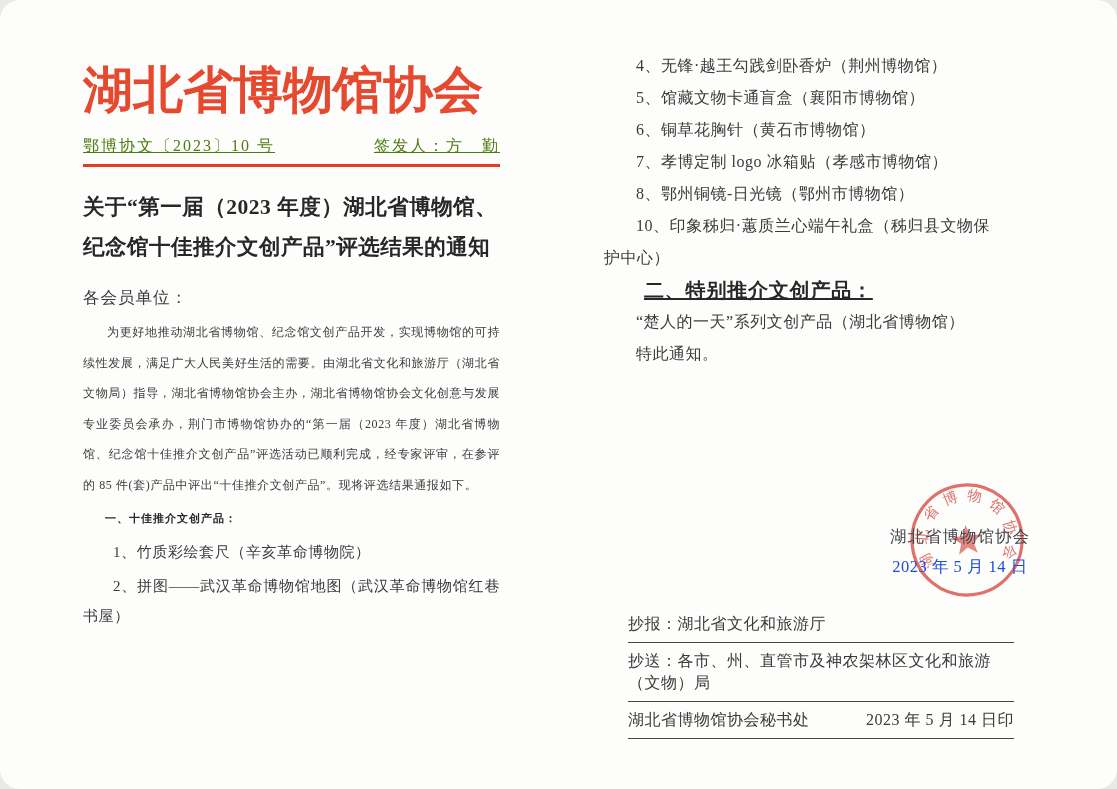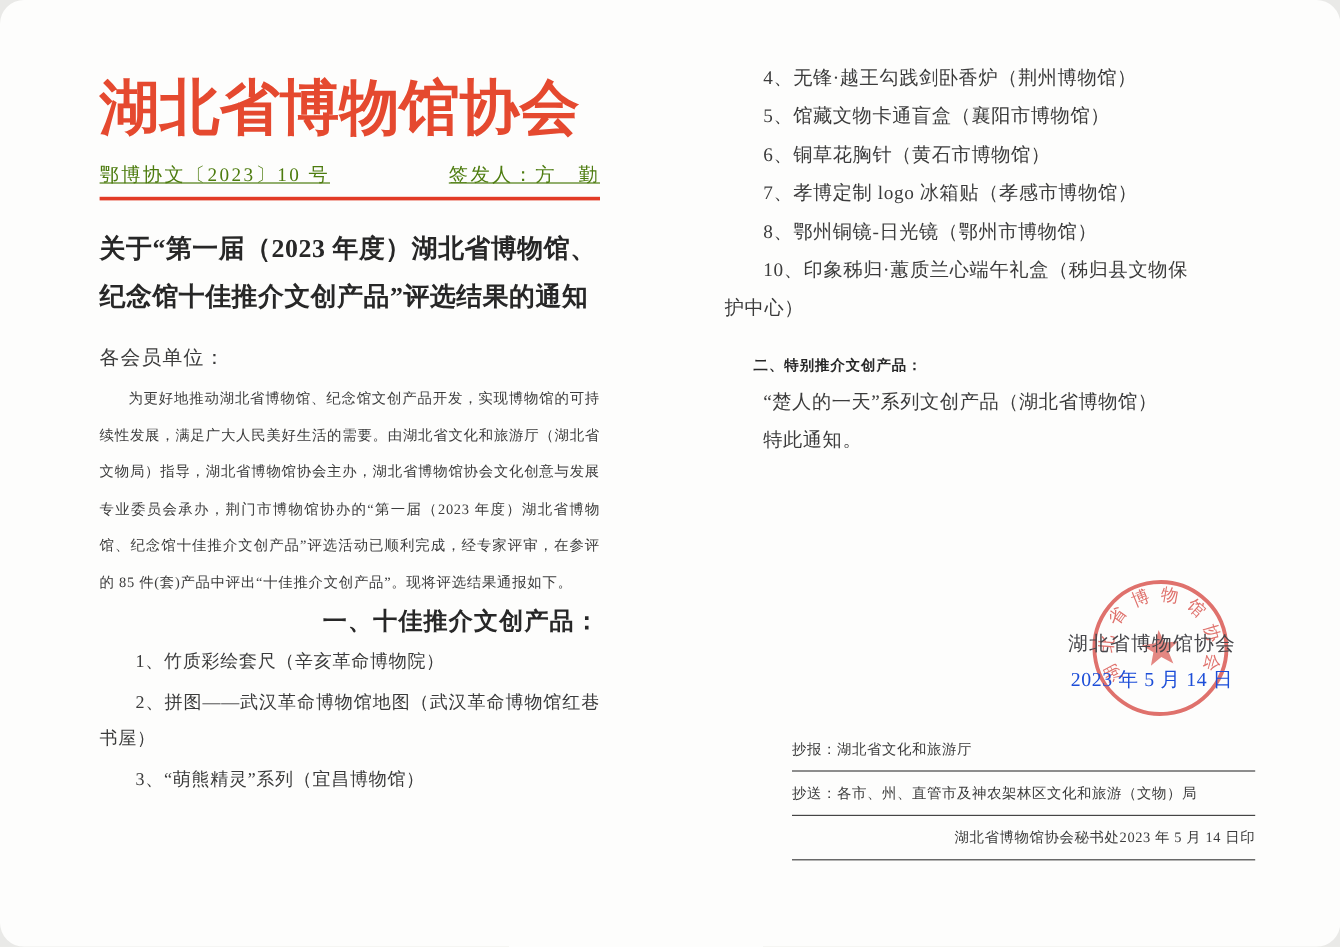--- a/index.html
+++ b/index.html
@@ -25,63 +25,63 @@
   .notice-title {
     margin-top:20px; font-size:21.5px; font-weight:bold;
     line-height:40px; color:#272727; letter-spacing:0.5px;
   }
   .salutation { margin-top:16px; font-size:16.5px; letter-spacing:1px; line-height:30px; }
   .para {
     margin:4px 0 0; font-size:12px; line-height:30.5px;
     text-align:justify; text-indent:2em; letter-spacing:0.6px;
   }
   .sec-heading {
-    font-size:20px; font-weight:bold; text-indent:2em;
-    line-height:31px; color:#272727; letter-spacing:1px; margin-top:3px;text-align:right;
+    font-size:11px; font-weight:bold; text-indent:2em;
+    line-height:31px; color:#272727; letter-spacing:1px; margin-top:3px;
   }
   .item-l {
     font-size:15px; line-height:30.5px; text-indent:2em;
     text-align:justify; letter-spacing:0.6px; margin-top:3px;
   }
 
   
   .right-col { position:absolute; left:604px; top:50px; width:386px; }
   .item-r {
     font-size:16px; line-height:32px; text-indent:2em;
     text-align:justify; letter-spacing:0.5px;
   }
   .sec2-heading {
-    font-size:12px; font-weight:bold; text-indent:2em;
-    line-height:32px; color:#272727; letter-spacing:0.8px; margin-top:14px;
+    font-size:20px; font-weight:bold; text-indent:2em;
+    line-height:32px; color:#272727; letter-spacing:0.8px; margin-top:0;text-decoration:underline;
   }
   .sec2-item, .closing {
     font-size:16px; line-height:32px; text-indent:2em; letter-spacing:0.5px;
   }
 
   
   .stamp {
     position:absolute; left:907px; top:480px; width:120px; height:120px;
     opacity:0.82; transform:rotate(-6deg);
   }
   .sig-org {
     position:absolute; left:868px; top:526px; width:184px;
     text-align:center; font-size:16.5px; letter-spacing:1px; color:#46464a;
   }
   .sig-date {
     position:absolute; left:868px; top:556px; width:184px;
     text-align:center; font-size:16.5px; letter-spacing:0.5px; color:#1d4ed8;
   }
 
   
-  .footer { position:absolute; left:660px; top:606px; width:386px; font-size:12px; }
+  .footer { position:absolute; left:628px; top:606px; width:386px; font-size:16px; }
   .footer-line {
     padding:7px 0 7px; border-bottom:1.6px solid #454545; letter-spacing:0.5px;
     line-height:22px;
   }
-  .footer-last { display:flex; justify-content:flex-end; }
+  .footer-last { display:flex; justify-content:space-between; }
 </style>
 </head>
 <body>
 
 <div class="page">
 
   <div class="left-col">
     <div class="org-title">湖北省博物馆协会</div>
     <div class="doc-row">
       <span>鄂博协文〔2023〕10 号</span>
@@ -90,21 +90,20 @@
     <div class="red-rule"></div>
     <div class="notice-title">
       <div>关于“第一届（2023 年度）湖北省博物馆、</div>
       <div>纪念馆十佳推介文创产品”评选结果的通知</div>
     </div>
     <div class="salutation">各会员单位：</div>
     <p class="para">为更好地推动湖北省博物馆、纪念馆文创产品开发，实现博物馆的可持续性发展，满足广大人民美好生活的需要。由湖北省文化和旅游厅（湖北省文物局）指导，湖北省博物馆协会主办，湖北省博物馆协会文化创意与发展专业委员会承办，荆门市博物馆协办的“第一届（2023 年度）湖北省博物馆、纪念馆十佳推介文创产品”评选活动已顺利完成，经专家评审，在参评的 85 件(套)产品中评出“十佳推介文创产品”。现将评选结果通报如下。</p>
     <div class="sec-heading">一、十佳推介文创产品：</div>
     <div class="item-l">1、竹质彩绘套尺（辛亥革命博物院）</div>
     <div class="item-l">2、拼图——武汉革命博物馆地图（武汉革命博物馆红巷书屋）</div>
-    <div class="item-l">3、“萌熊精灵”系列（宜昌博物馆）</div>
   </div>
 
   <div class="right-col">
     <div class="item-r">4、无锋·越王勾践剑卧香炉（荆州博物馆）</div>
     <div class="item-r">5、馆藏文物卡通盲盒（襄阳市博物馆）</div>
     <div class="item-r">6、铜草花胸针（黄石市博物馆）</div>
     <div class="item-r">7、孝博定制 logo 冰箱贴（孝感市博物馆）</div>
     <div class="item-r">8、鄂州铜镜-日光镜（鄂州市博物馆）</div>
     <div class="item-r">10、印象秭归·蕙质兰心端午礼盒（秭归县文物保护中心）</div>
     <div class="sec2-heading">二、特别推介文创产品：</div>

